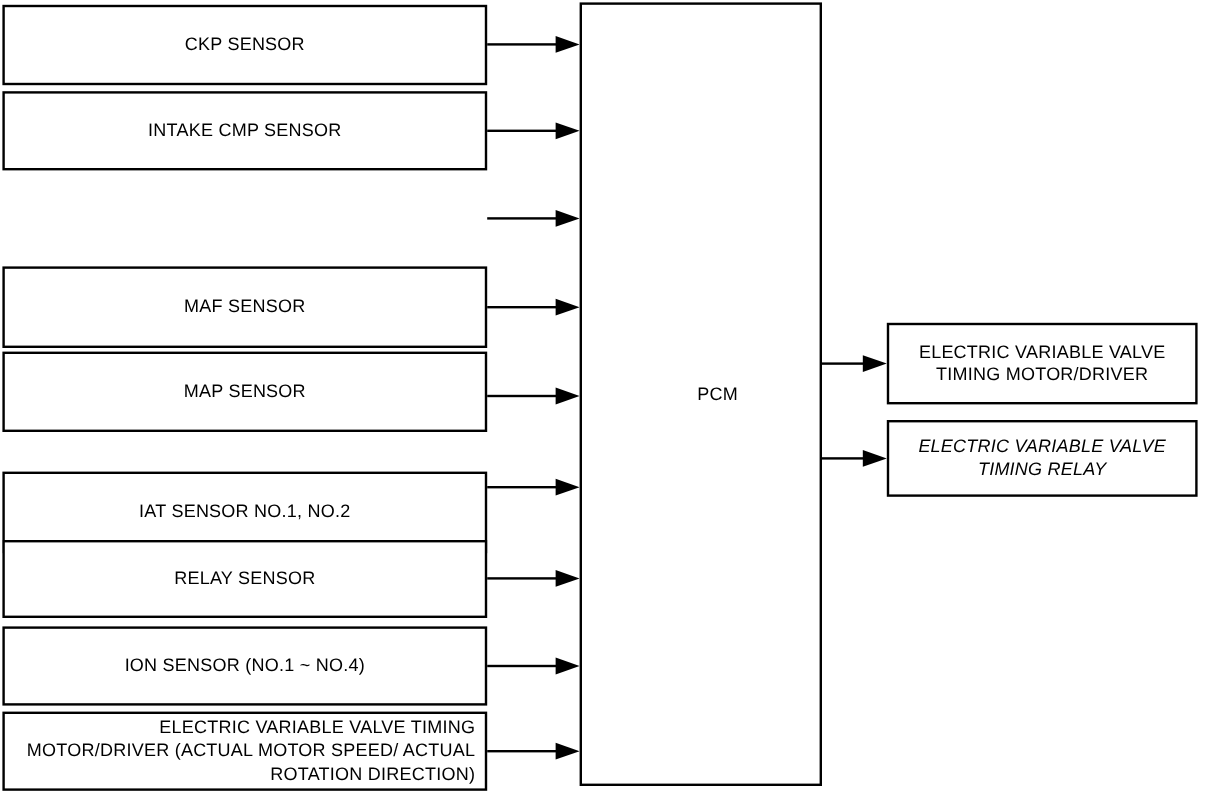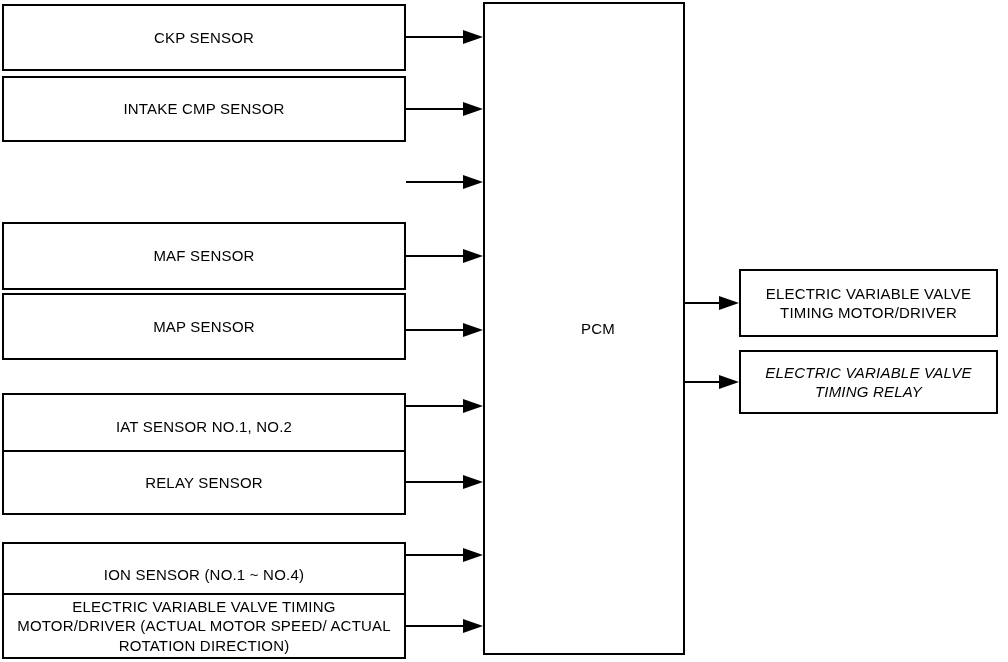--- a/index.html
+++ b/index.html
@@ -87,24 +87,24 @@
   </div>
   <div class="box input-box" style="top:293px; height:67px;">
     <span>MAP SENSOR</span>
   </div>
   <div class="box input-box" style="top:361px; height:68px;margin-top:32px;">
     <span>IAT SENSOR NO.1, NO.2</span>
   </div>
   <div class="box input-box" style="top:450px; height:65px;">
     <span>RELAY SENSOR</span>
   </div>
-  <div class="box input-box" style="top:522px; height:66px;margin-top:20px;">
+  <div class="box input-box" style="top:522px; height:66px;">
     <span>ION SENSOR (NO.1 ~ NO.4)</span>
   </div>
-  <div class="box input-box" style="top:593px; height:66px;">
+  <div class="box input-box" style="top:593px; height:66px;text-align:right;">
     <span>ELECTRIC VARIABLE VALVE TIMING MOTOR/DRIVER (ACTUAL MOTOR SPEED/ ACTUAL ROTATION DIRECTION)</span>
   </div>
 
   <div class="arrow in-arrow" style="top:37px;">
       <div class="shaft"></div>
       <div class="head"></div>
     </div>
   <div class="arrow in-arrow" style="top:109px;">
       <div class="shaft"></div>
       <div class="head"></div>

